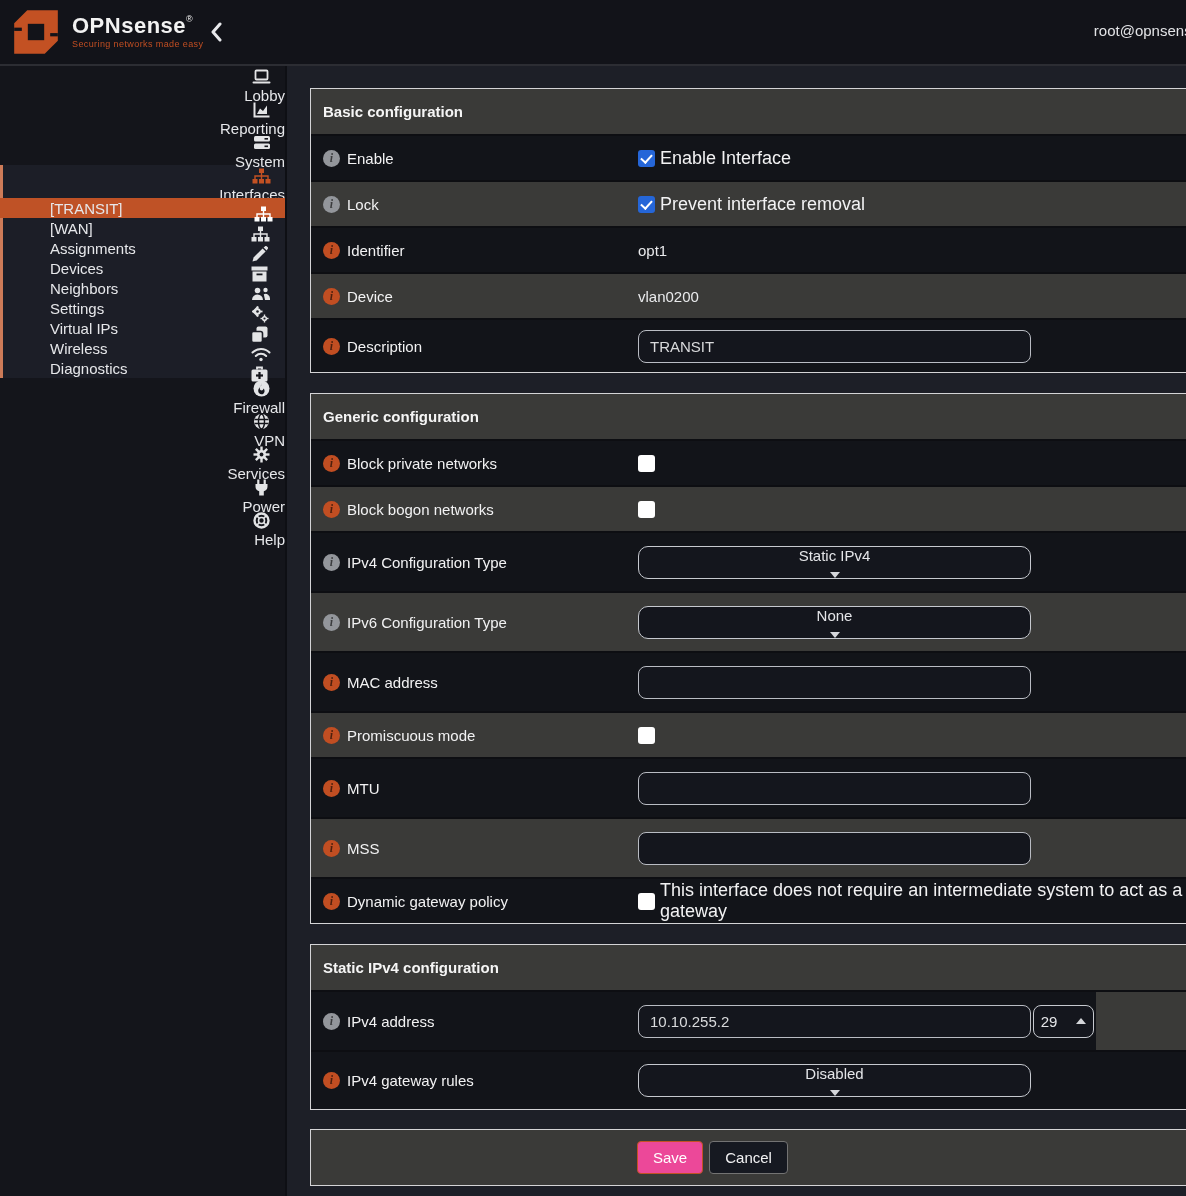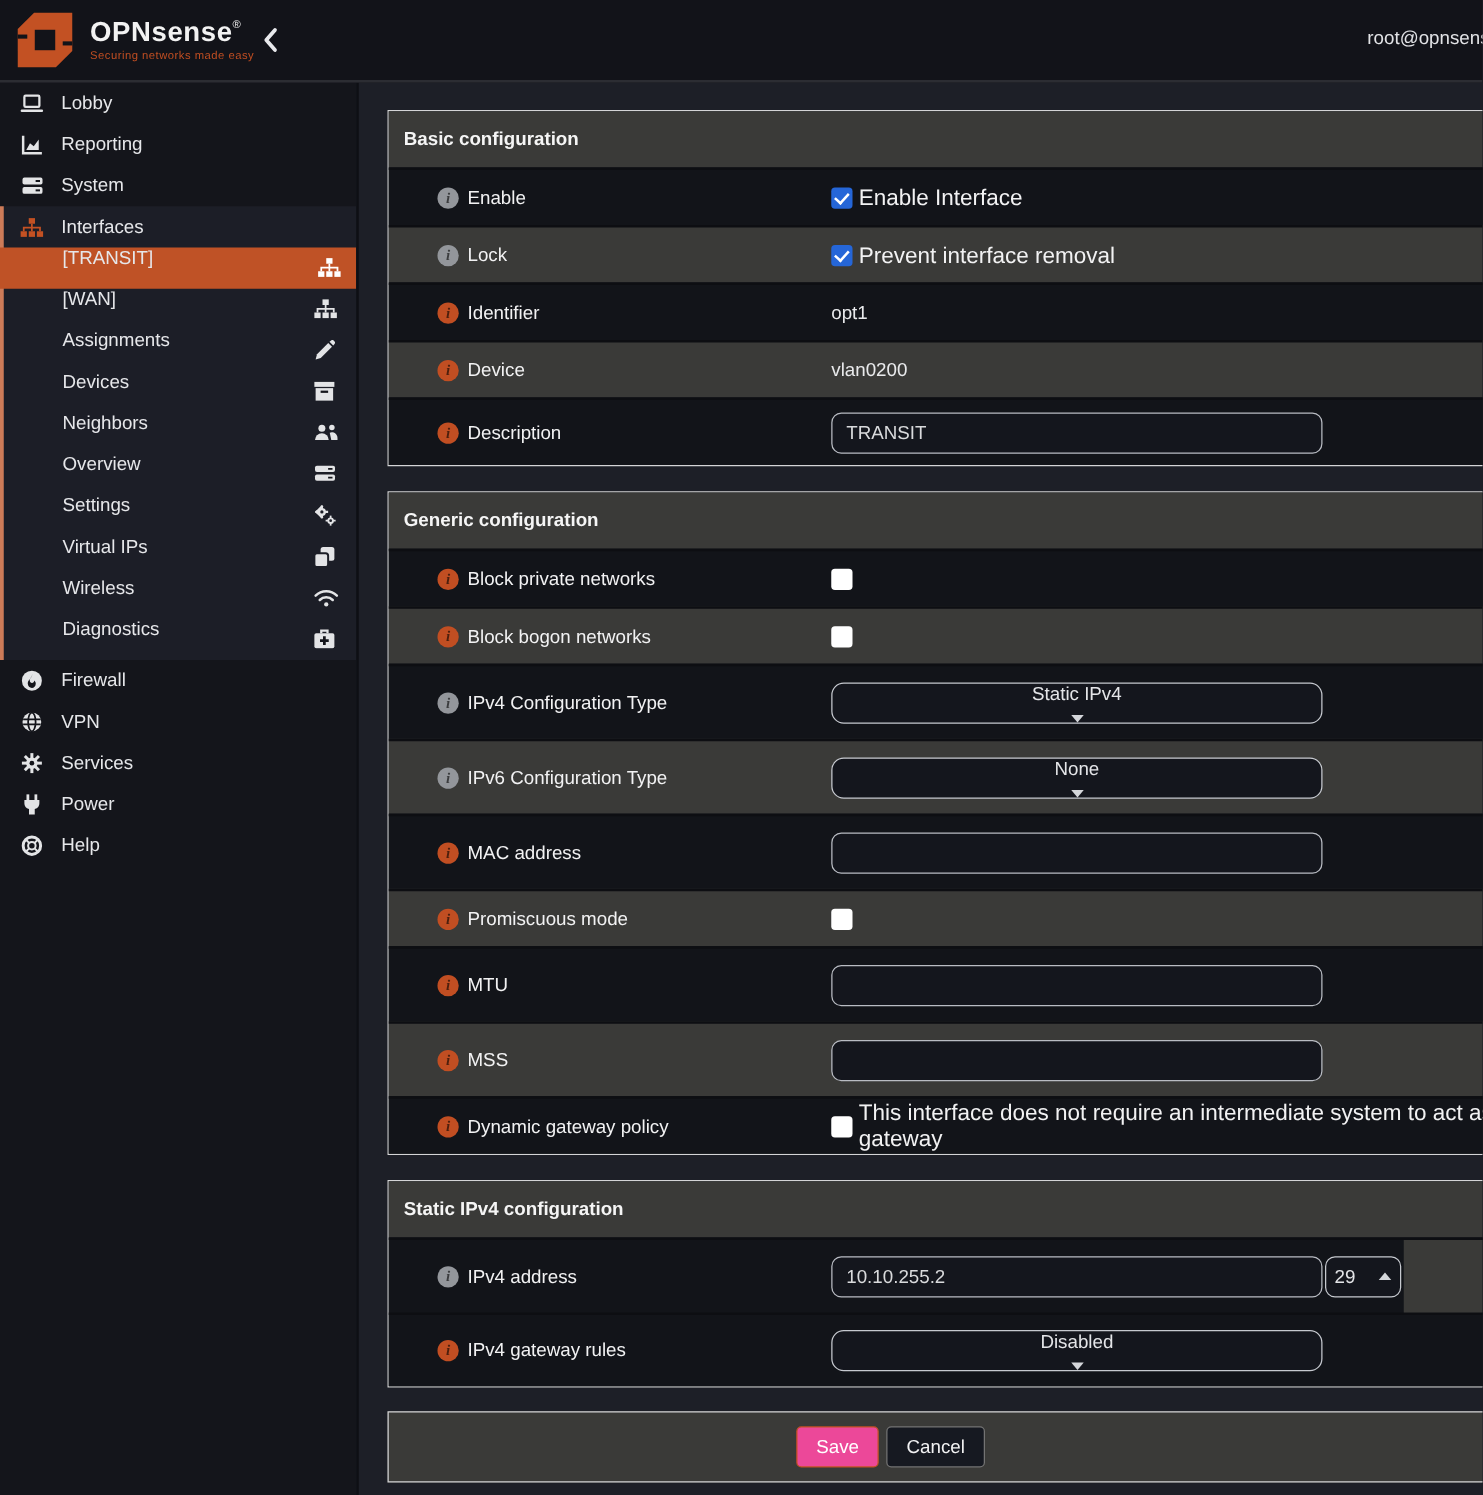--- a/index.html
+++ b/index.html
@@ -22,26 +22,26 @@
   .brand-tagline{font-size:9px;color:#c14e22;margin-top:3px;letter-spacing:.4px;}
   .collapse-btn{position:absolute;left:207px;top:22px;width:18px;height:20px;cursor:pointer;}
   .topbar-user{
     position:absolute;right:-14px;top:22px;font-size:15px;color:#e2e3e6;white-space:nowrap;
   }
   
   .sidebar{
     position:absolute;left:0;top:66px;width:285px;height:1130px;
     background:#14151b;color:#e6e7ea;font-size:15px;
   }
-  .sitem{height:33px;display:flex;align-items:center;padding-left:15px;cursor:pointer;}
+  .sitem{height:33px;display:flex;align-items:flex-end;padding-left:15px;cursor:pointer;flex-direction:column;}
   .sitem .micon{width:21px;height:17px;margin-right:13px;flex:0 0 21px;display:flex;align-items:center;justify-content:center;}
   .sitem .mlabel{white-space:nowrap;}
   .section-active{background:#1c1e27;border-left:3px solid #cd7b58;}
   .section-active .sitem{padding-left:12px;}
-  .subitem{height:33px;display:flex;align-items:flex-start;padding-left:47px;position:relative;cursor:pointer;}
+  .subitem{height:20px;display:flex;align-items:center;padding-left:47px;position:relative;cursor:pointer;}
   .subitem .subicon{position:absolute;right:16px;top:8px;width:18px;height:17px;}
   .subitem.selected{background:#bf5226;margin-left:-3px;padding-left:50px;}
   .subitem.selected .subicon{right:13px;}
   svg.ic{display:block;}
   
   .content{
     position:absolute;left:285px;top:66px;width:901px;height:1130px;
     background:#1d1f27;border-left:2px solid #0e0f14;
   }
   .panel{
@@ -50,21 +50,21 @@
   }
   .panel + .panel{margin-top:20px;}
   .phead{
     height:45px;background:#3a3a38;display:flex;align-items:center;
     padding-left:12px;color:#f5f5f5;font-size:15px;font-weight:bold;box-sizing:border-box;
   }
   .frow{display:flex;align-items:center;box-sizing:border-box;border-top:2px solid #0d0e12;}
   .frow.dark{background:#121419;}
   .frow.light{background:#3a3a38;}
   .h46{height:46px;} .h54{height:54px;} .h60{height:60px;} 
-  .flabel{width:327px;flex:0 0 327px;display:flex;align-items:flex-end;padding-left:12px;box-sizing:border-box;margin-left:27px;}
+  .flabel{width:327px;flex:0 0 327px;display:flex;align-items:flex-end;padding-left:12px;box-sizing:border-box;}
   .ltext{color:#f2f2f3;font-size:15px;}
   .fvalue{display:flex;align-items:center;flex:1;align-self:stretch;}
   .info{
     width:17px;height:17px;border-radius:50%;margin-right:7px;flex:0 0 17px;
     display:inline-flex;align-items:center;justify-content:center;cursor:pointer;
     font-family:"Liberation Serif", serif;font-style:italic;font-weight:bold;font-size:12px;color:rgba(0,0,0,.6);
   }
   .info::before{content:"i";}
   .info.orange{background:#c14e22;}
   .info.gray{background:#93969b;}
@@ -215,31 +215,20 @@
       </span>
     </div>
     <div class="subitem">
       <span class="mlabel">Neighbors</span>
       <span class="subicon">
         <svg class="ic" width="20" height="16" viewBox="0 0 20 16">
             <circle cx="6.5" cy="4.5" r="2.8" fill="#e3e4e6"></circle>
             <path d="M1,14 a5.5,5.5 0 0 1 11,0 Z" fill="#e3e4e6"></path>
             <circle cx="14.5" cy="4" r="2.2" fill="#e3e4e6"></circle>
             <path d="M12.8,8.2 a4.5,4.5 0 0 1 6.2,4.3 V14 h-5" fill="#e3e4e6"></path>
-          </svg>
-      </span>
-    </div>
-    <div class="subitem">
-      <span class="mlabel">Overview</span>
-      <span class="subicon">
-        <svg class="ic" width="18" height="15" viewBox="0 0 18 15">
-            <rect x="1" y="1.5" width="16" height="5" rx="1.5" fill="#e3e4e6"></rect>
-            <rect x="1" y="8.5" width="16" height="5" rx="1.5" fill="#e3e4e6"></rect>
-            <rect x="11.5" y="3.4" width="3.5" height="1.4" fill="#14151b"></rect>
-            <rect x="11.5" y="10.4" width="3.5" height="1.4" fill="#14151b"></rect>
           </svg>
       </span>
     </div>
     <div class="subitem">
       <span class="mlabel">Settings</span>
       <span class="subicon">
         <svg class="ic" width="18" height="17" viewBox="0 0 18 17">
             <g fill="#e3e4e6">
               <circle cx="6.5" cy="5.5" r="3.2"></circle>
               <rect x="5.6" y="0.5" width="1.8" height="10"></rect>

